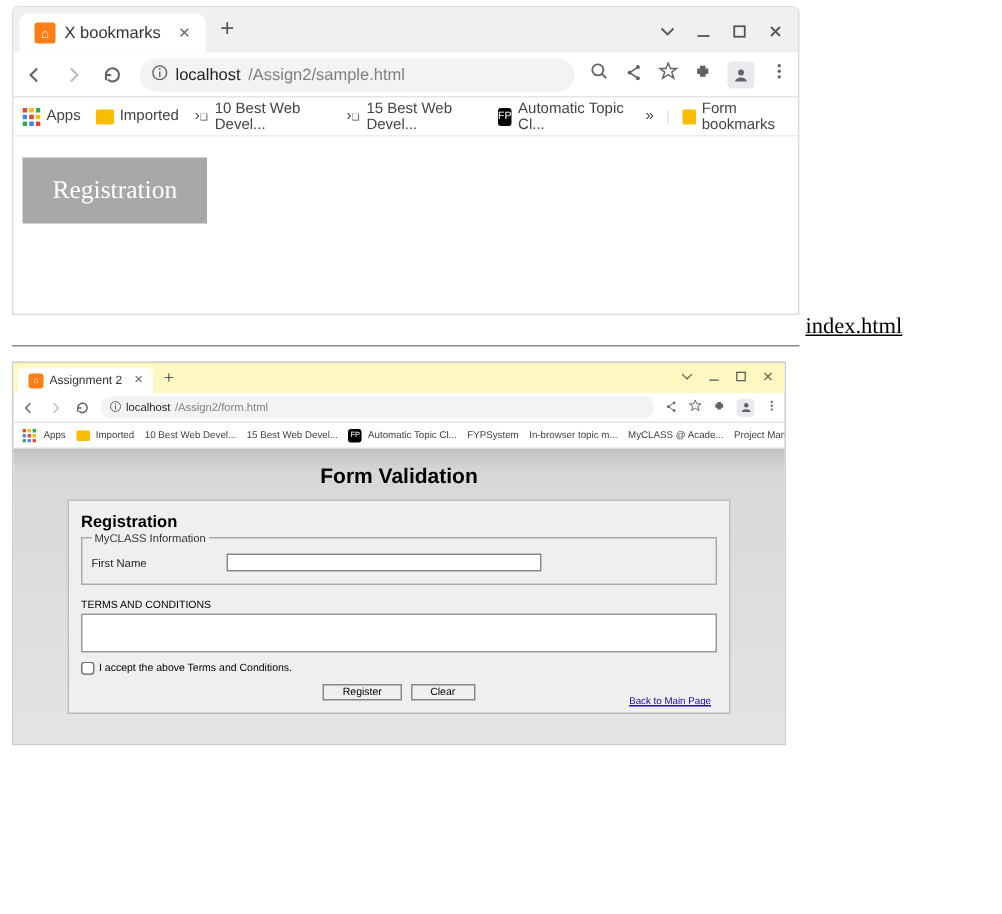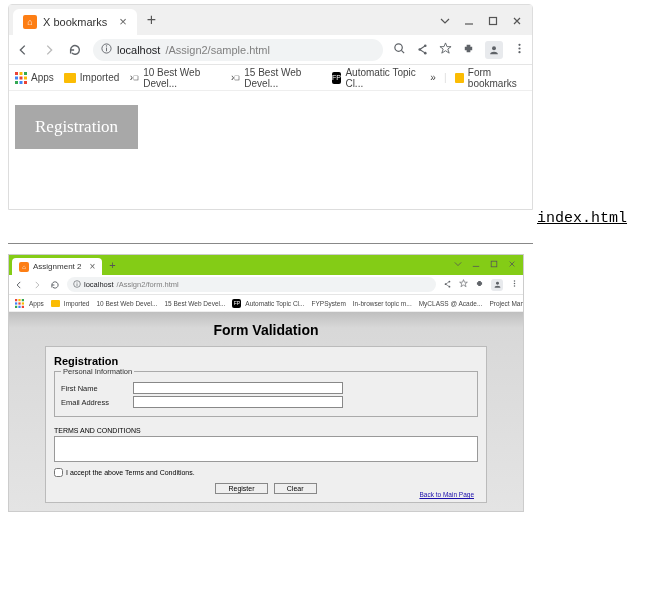--- a/index.html
+++ b/index.html
@@ -29,48 +29,48 @@
   .bm-icon { width:12px; height:12px; display:inline-flex; align-items:center; justify-content:center; }
   .bm-fp { width:12px; height:12px; background:#000; color:#fff; font-size:7px; display:inline-flex; align-items:center; justify-content:center; border-radius:2px; }
   .bookbar1 .right { margin-left:auto; display:flex; gap:8px; align-items:center; }
 
   .content1 { padding: 14px 6px 60px 6px; }
   .content1 h1 { font-family: "Times New Roman", serif; font-size: 30px; font-weight: bold; margin-bottom: 24px; }
   .reg-btn { background: #a8a8a8; color: #fff; font-family: Georgia, "Times New Roman", serif; font-size: 17px; padding: 12px 20px; border: none; cursor: pointer; }
 
   .caption { font-family: "Times New Roman", serif; font-size: 15px; color: #000; text-decoration: underline; }
   .cap-row { display:flex; align-items:flex-end; }
-  .cap-row .caption { margin-left: 4px; margin-bottom: 17px; font-family: Liberation Mono, monospace; }
+  .cap-row .caption { margin-left: 4px; margin-bottom: 4px; }
 
   
   .browser2 { width: 516px; border: 1px solid #ccc; background: #fff; margin-left: 8px; margin-top: 10px; font-size:8px; }
-  .titlebar2 { display:flex; align-items:center; background:#84cc16; height:20px; padding:0 3px; }
+  .titlebar2 { display:flex; align-items:center; background:#fef9c3; height:20px; padding:0 3px; }
   .tab2 { display:flex; align-items:center; background:#fff; border-radius:4px 4px 0 0; height:17px; padding:0 7px; font-size:8px; color:#333; gap:4px; margin-top:3px; }
   .tab2 .tab-favicon { width:10px; height:10px; font-size:6px; }
   .tab2 .tab-close { font-size:10px; margin-left:4px; }
   .tab2-plus { color:#555; font-size:11px; margin-left:7px; }
   .winctrls2 { margin-left:auto; display:flex; gap:10px; color:#555; padding-right:4px; align-items:center; }
 
   .addrbar2 { display:flex; align-items:center; height:20px; padding:0 4px; gap:7px; border-bottom:1px solid #e5e5e5; }
   .addrbar2 .nav-ico { width:11px; height:11px; font-size:9px; }
   .urlbox2 { flex:1; display:flex; align-items:center; background:#f1f3f4; border-radius:10px; height:15px; padding:0 6px; font-size:7.5px; color:#808080; gap:3px; }
   .urlbox2 .host { color:#202124; }
   .right-icons2 { display:flex; gap:7px; align-items:center; color:#5f6368; }
 
   .bookbar2 { display:flex; align-items:center; height:17px; padding:0 4px; font-size:6.5px; color:#444; gap:7px; border-bottom:1px solid #eee; white-space:nowrap; overflow:hidden; }
   .bookbar2 .fldr { width:9px; height:7px; }
 
-  .page2 { background: linear-gradient(#bfbfbf, #d8d8d8 8%, #e4e4e4); padding: 6px 0 8px 0; }
+  .page2 { background: linear-gradient(#bfbfbf, #d8d8d8 8%, #e4e4e4); padding: 6px 0 20px 0; }
   .page2 h2 { text-align:center; font-size:14px; font-weight:bold; font-family: Arial, sans-serif; color:#000; padding:4px 0 8px 0; }
   .form-card { background:#efefef; margin:0 36px; border:1px solid #bbb; padding:8px; }
   .form-card h3 { font-size:11px; font-weight:bold; margin-bottom:0; font-family:Arial; }
   fieldset.pi { border:1px solid #aaa; padding:4px 6px 6px 6px; margin:0; }
   fieldset.pi legend { font-size:7.5px; padding:0 2px; color:#333; }
   .frow { display:flex; align-items:center; margin:2px 0; }
-  .frow label { width:72px; font-size:7.5px; color:#222; }
+  .frow label { width:90px; font-size:7.5px; color:#222; }
   .frow input[type=text], .frow input[type=password] { width:210px; height:12px; border:1px solid #888; font-size:7px; padding:0 2px; }
   .frow .hint { font-size:7px; color:#222; margin-left:4px; }
   .sep { height:6px; }
   .tac-label { font-size:7px; margin:4px 0 2px 0; display:block; }
   .tac-box { width:100%; height:26px; border:1px solid #999; background:#fff; }
   .accept-row { display:flex; align-items:center; gap:3px; margin:6px 0; font-size:7px; }
   .accept-row input { width:9px; height:9px; }
   .btn-row { text-align:center; margin-top:4px; position:relative; }
   .btn-row button { font-size:7px; padding:1px 12px; border:1px solid #888; background:#efefef; margin:0 2px; cursor:pointer; }
   .backlink { position:absolute; right:4px; bottom:-4px; font-size:6.5px; color:#1a0dab; text-decoration:underline; }
@@ -338,27 +338,23 @@
         <span>Project Manageme...</span>
       </span>
 
   </div>
 
   <div class="page2">
     <h2>Form Validation</h2>
     <div class="form-card">
       <h3>Registration</h3>
       <fieldset class="pi">
-        <legend>Personal Information</legend>
+        <legend>MyCLASS Information</legend>
         <div class="frow">
             <label>First Name</label>
-            <input type="text" style="">
-          </div>
-        <div class="frow">
-            <label>Email Address</label>
             <input type="text" style="">
           </div>
       </fieldset>
       <div class="sep"></div>
       <span class="tac-label">TERMS AND CONDITIONS</span>
       <div class="tac-box"></div>
       <div class="accept-row">
         <input type="checkbox" style="">
         <span>I accept the above Terms and Conditions.</span>
       </div>

